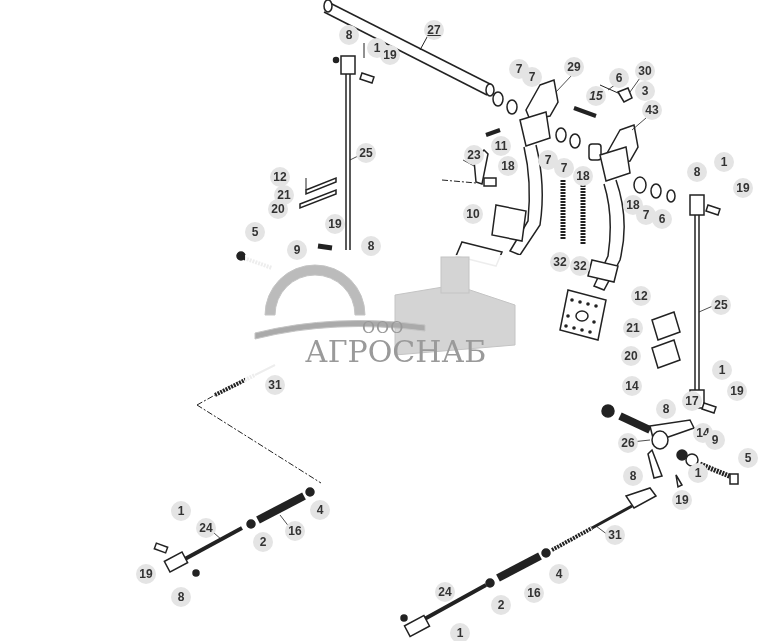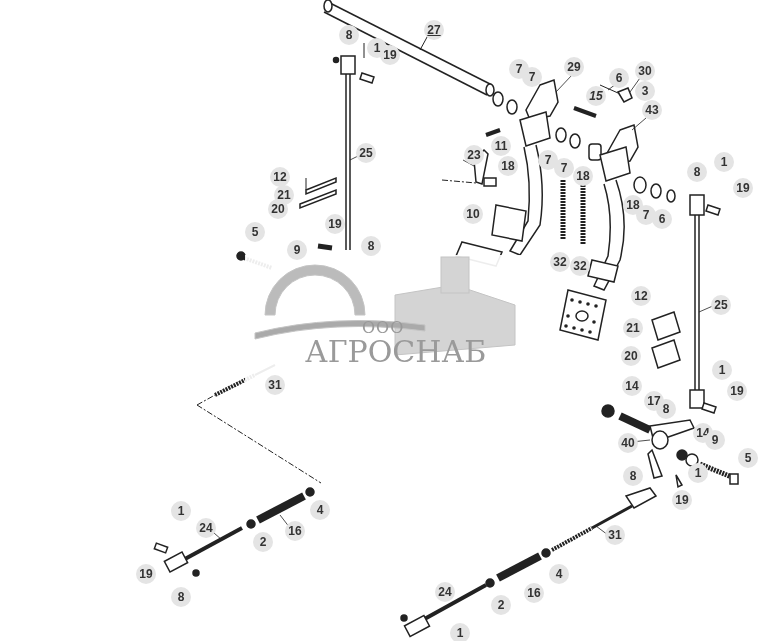--- a/index.html
+++ b/index.html
@@ -228,24 +228,24 @@
     <div class="callout" style="left: 371px; top: 246px;">8</div>
     <div class="callout" style="left: 560px; top: 262px;">32</div>
     <div class="callout" style="left: 580px; top: 266px;">32</div>
     <div class="callout" style="left: 641px; top: 296px;">12</div>
     <div class="callout" style="left: 721px; top: 305px;">25</div>
     <div class="callout" style="left: 633px; top: 328px;">21</div>
     <div class="callout" style="left: 631px; top: 356px;">20</div>
     <div class="callout" style="left: 722px; top: 370px;">1</div>
     <div class="callout" style="left: 632px; top: 386px;">14</div>
     <div class="callout" style="left: 737px; top: 391px;">19</div>
-    <div class="callout" style="left: 654px; top: 401px;">17</div>
+    <div class="callout" style="left: 692px; top: 401px;">17</div>
     <div class="callout" style="left: 666px; top: 409px;">8</div>
     <div class="callout" style="left: 275px; top: 385px;">31</div>
-    <div class="callout" style="left: 628px; top: 443px;">40</div>
+    <div class="callout" style="left: 628px; top: 443px;">26</div>
     <div class="callout" style="left: 703px; top: 433px;">14</div>
     <div class="callout" style="left: 715px; top: 440px;">9</div>
     <div class="callout" style="left: 748px; top: 458px;">5</div>
     <div class="callout" style="left: 633px; top: 476px;">8</div>
     <div class="callout" style="left: 698px; top: 473px;">1</div>
     <div class="callout" style="left: 682px; top: 500px;">19</div>
     <div class="callout" style="left: 320px; top: 510px;">4</div>
     <div class="callout" style="left: 181px; top: 511px;">1</div>
     <div class="callout" style="left: 206px; top: 528px;">24</div>
     <div class="callout" style="left: 295px; top: 531px;">16</div>

